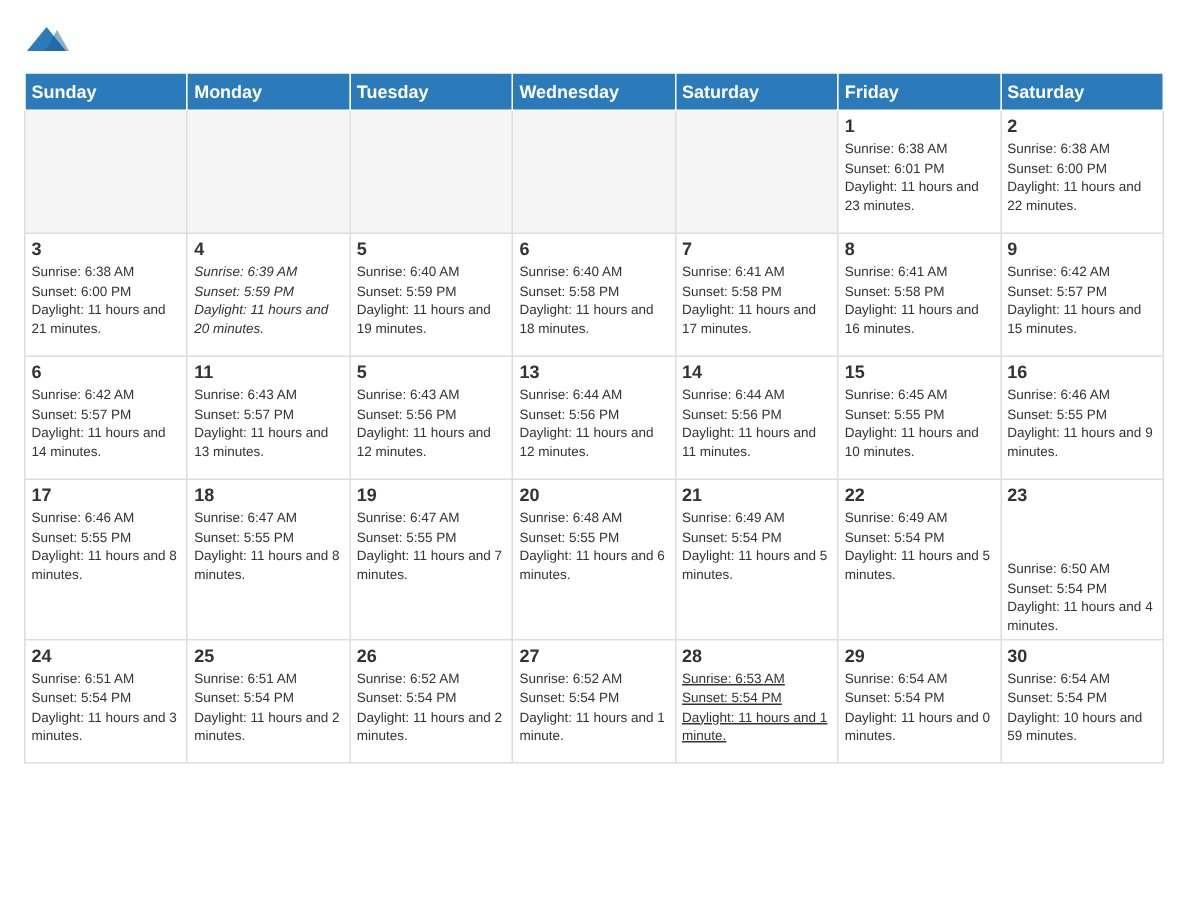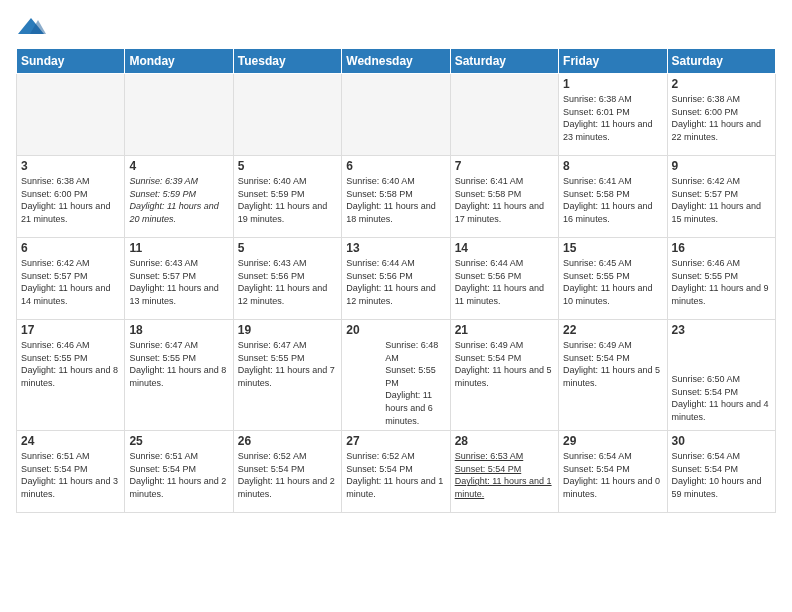--- a/index.html
+++ b/index.html
@@ -238,21 +238,21 @@
 Daylight: 11 hours and 8 minutes.</div>
           </td>
           <td>
             <span class="day-num">19</span>
             <div class="cell-text" style="white-space: pre-line;">Sunrise: 6:47 AM
 Sunset: 5:55 PM
 Daylight: 11 hours and 7 minutes.</div>
           </td>
           <td>
             <span class="day-num">20</span>
-            <div class="cell-text" style="white-space: pre-line; margin-left: 39px;">Sunrise: 6:48 AM
+            <div class="cell-text" style="white-space: pre-line;">Sunrise: 6:48 AM
 Sunset: 5:55 PM
 Daylight: 11 hours and 6 minutes.</div>
           </td>
           <td>
             <span class="day-num">21</span>
             <div class="cell-text" style="white-space: pre-line;">Sunrise: 6:49 AM
 Sunset: 5:54 PM
 Daylight: 11 hours and 5 minutes.</div>
           </td>
           <td>

